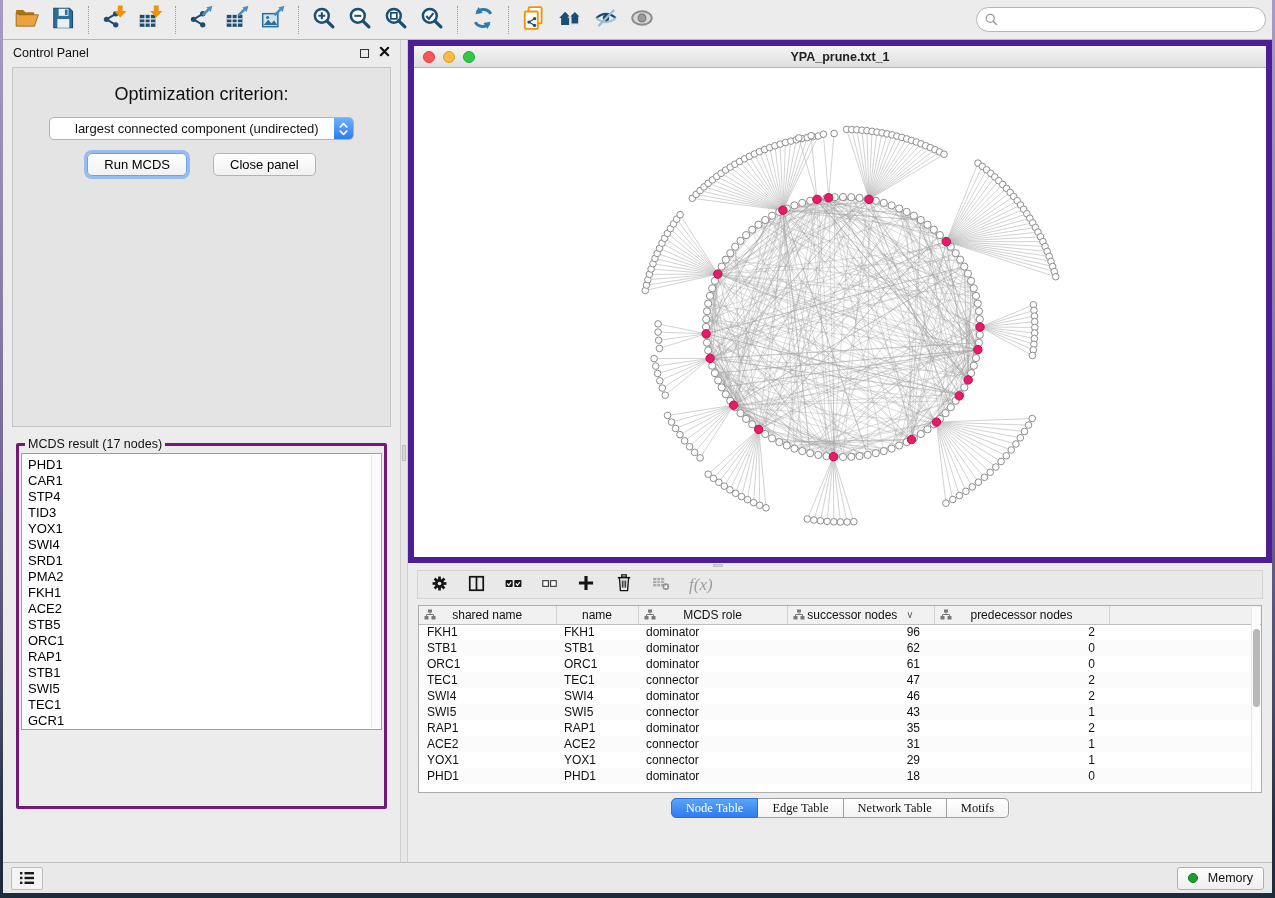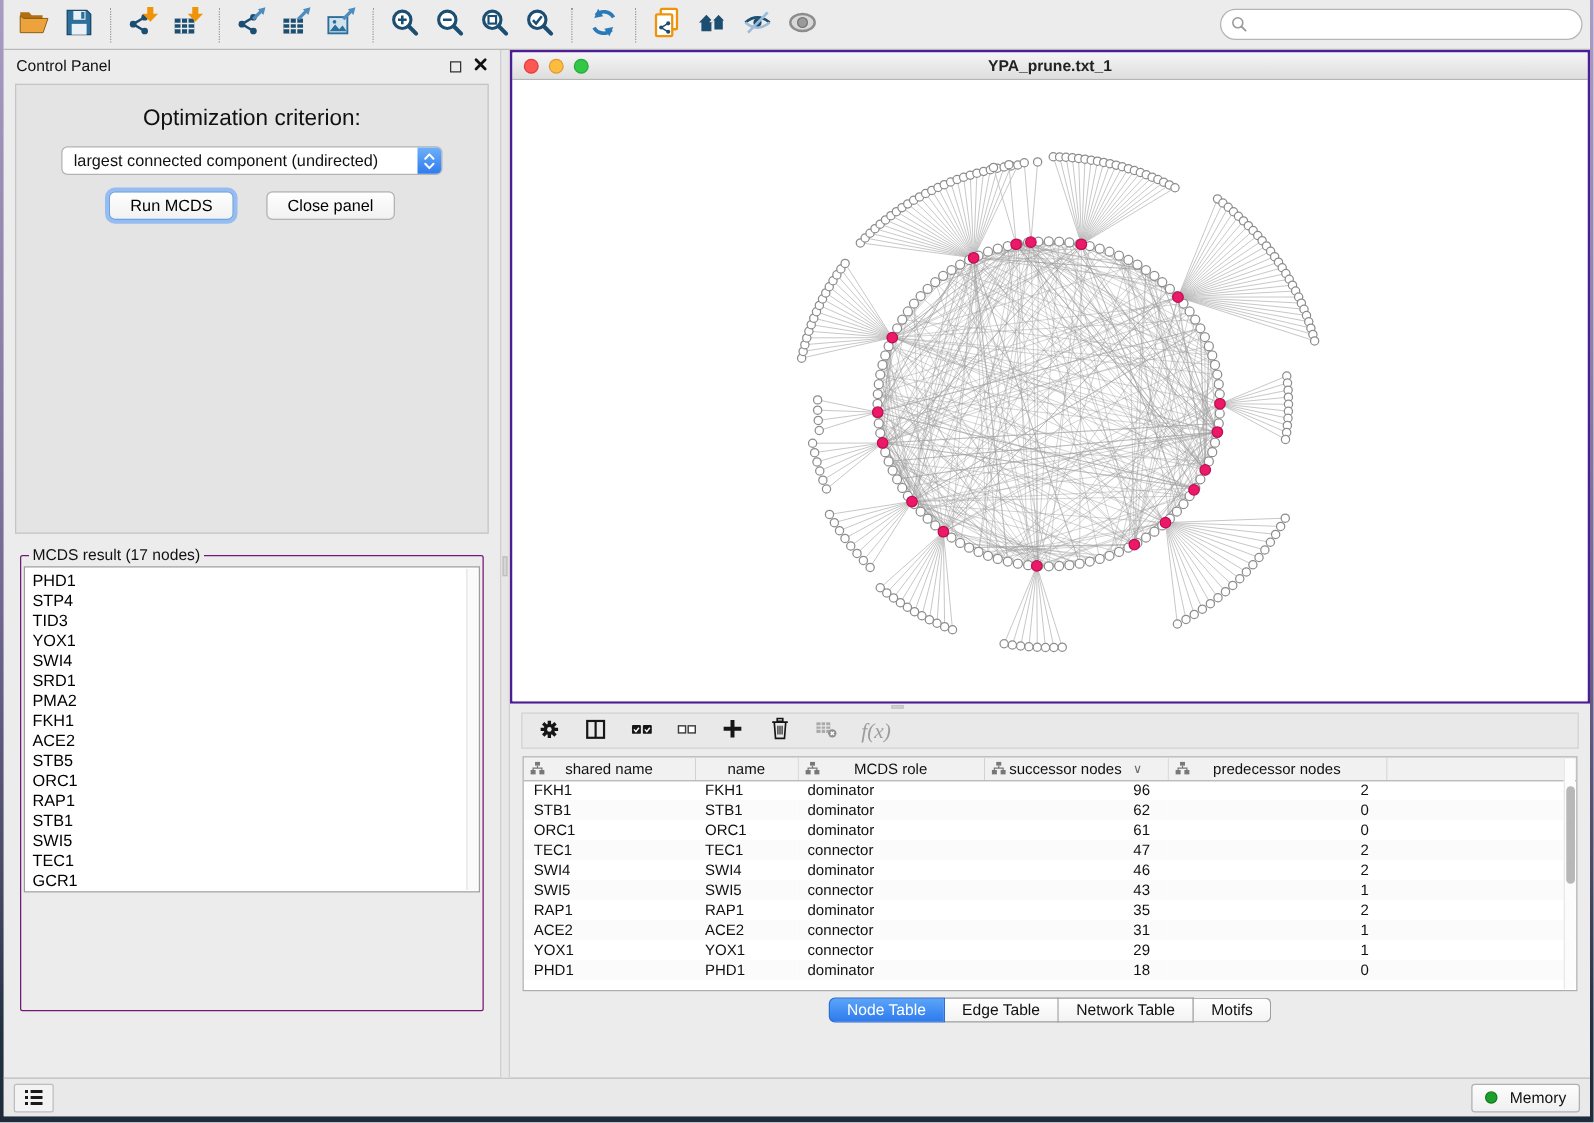--- a/index.html
+++ b/index.html
@@ -28,42 +28,42 @@
   .panel-header .ph-title { flex:1; }
   .ph-icons { display:flex; align-items:center; gap:10px; }
   .ph-float { width:9px; height:9px; border:1.5px solid #333; display:inline-block; }
   .cp-tabs { display:flex; justify-content:center; margin-top:3px; flex:0 0 auto; }
   .cp-tab { height:21px; padding:0 14px; font-size:12.5px; line-height:19px; background:linear-gradient(#ffffff,#f3f3f3); border:1px solid #9f9f9f; border-left:none; color:#111; cursor:default; }
   .cp-tab:first-child { border-left:1px solid #9f9f9f; border-radius:5px 0 0 5px; }
   .cp-tab:last-child { border-radius:0 5px 5px 0; }
   .cp-tab.selected { background:linear-gradient(#5ba4f8,#2e7bee); color:#fff; border-color:#2d6fd0; }
   .cp-content { margin:1px 9px 0 9px; height:360px; background:#e4e4e4; border:1px solid #c4c4c4; flex:0 0 auto; }
   .opt-label { text-align:center; margin-top:16px; font-size:18px; }
-  .criterion-select { position:relative; margin:12px 36px 0 36px; height:23px; background:#fff; border:1px solid #b3b3b3; border-radius:5px; display:flex; align-items:center; cursor:default; }
+  .criterion-select { position:relative; margin:12px 36px 0 36px; height:23px; background:#fff; border:1px solid #b3b3b3; border-radius:5px; display:flex; align-items:center; cursor:default;padding-left:16px; }
   .criterion-select .sel-text { flex:1; font-size:13px; padding:0 6px 0 9px; white-space:nowrap; }
   .criterion-select .stepper { width:19px; height:21px; border-radius:0 4px 4px 0; background:linear-gradient(#6db0fa,#2e7bee); display:flex; flex-direction:column; align-items:center; justify-content:center; }
   .stepper svg { display:block; }
   .cp-buttons { display:flex; justify-content:center; gap:26px; margin-top:13px; }
   .btn { height:23px; padding:0 16px; font-size:13px; font-family:"Liberation Sans",sans-serif; background:linear-gradient(#ffffff,#f1f1f1); border:1px solid #b3b3b3; border-radius:5px; cursor:default; }
   .btn.focus-ring { box-shadow:0 0 0 3px rgba(108,168,248,.65); border-color:#6ba3e8; }
-  .mcds-fieldset { margin:10px 13px 0 13px; border:1px solid #701a75; border-radius:2px; padding:2px; height:372px; flex:0 0 auto; }
+  .mcds-fieldset { margin:10px 13px 0 13px; border:3px solid #701a75; border-radius:2px; padding:2px; height:372px; flex:0 0 auto; }
   .mcds-fieldset legend { font-size:12.5px; padding:0 3px; margin-left:4px; }
   .mcds-list { position:relative; width:100%; height:100%; background:#fff; border:1px solid #9d9d9d; overflow:hidden; padding:3px 0 0 6px; }
   .mcds-item { font-size:13px; line-height:16px; color:#000; }
   .mcds-scroll { position:absolute; top:1px; right:1px; bottom:1px; width:9px; background:#fafafa; border-left:1px solid #e4e4e4; }
 
   
   .v-splitter { width:8px; background:#e7e7e7; border-left:1px solid #cfcfcf; border-right:1px solid #cfcfcf; position:relative; flex:0 0 auto; cursor:col-resize; }
   .v-splitter .grip { position:absolute; top:405px; left:1px; width:4px; height:16px; background:#d6d6d6; border:1px solid #bdbdbd; }
   .h-splitter { height:5px; background:#ececec; position:relative; cursor:row-resize; flex:0 0 auto; }
   .h-splitter .grip { position:absolute; left:305px; top:1px; width:10px; height:3px; background:#d6d6d6; border:1px solid #c2c2c2; }
 
   
   .right-area { flex:1 1 auto; display:flex; flex-direction:column; min-width:0; }
-  .network-window { height:523px; border:2px solid #4c1d95; background:#fff; display:flex; flex-direction:column; flex:0 0 auto; }
+  .network-window { height:523px; border:6px solid #4c1d95; background:#fff; display:flex; flex-direction:column; flex:0 0 auto; }
   .net-titlebar { height:22px; background:linear-gradient(#f5f5f5,#dedede); border-bottom:1px solid #b5b5b5; display:flex; align-items:center; position:relative; flex:0 0 auto; }
   .traffic { display:flex; gap:8px; padding-left:9px; }
   .tl { width:12px; height:12px; border-radius:50%; }
   .net-title { position:absolute; left:0; right:0; text-align:center; font-size:12.5px; font-weight:700; color:#222; }
   .net-canvas { flex:1; background:#fff; overflow:hidden; }
 
   
   .table-panel { flex:1 1 auto; background:#ececec; display:flex; flex-direction:column; min-height:0; }
   .tp-toolbar { margin:2px 9px 0 9px; height:29px; background:#e9e9e9; border:1px solid #d2d2d2; display:flex; align-items:center; gap:18px; padding:0 12px; flex:0 0 auto; }
   .tp-btn { background:none; border:none; display:flex; align-items:center; justify-content:center; height:32px; cursor:default; }
@@ -73,21 +73,21 @@
   table.node-table th { height:18px; background:#f1f1f1; border-right:1px solid #d2d2d2; border-bottom:1px solid #bdbdbd; font-weight:400; font-size:12px; position:relative; }
   table.node-table th .th-inner { display:flex; align-items:center; justify-content:center; gap:5px; }
   table.node-table th .attr-ic { position:absolute; left:5px; top:3px; }
   table.node-table td { height:16px; font-size:12px; padding:0 8px; white-space:nowrap; overflow:hidden; }
   table.node-table td.num { text-align:right; padding-right:14px; }
   table.node-table tr:nth-child(even) td { background:#fbfbfb; }
   .sort-chevron { font-size:10px; color:#666; margin-left:4px; }
   .tbl-vscroll { position:absolute; top:1px; right:1px; bottom:1px; width:9px; background:#fcfcfc; border-left:1px solid #e8e8e8; }
   .tbl-vscroll .thumb { position:absolute; top:22px; left:1px; width:7px; height:78px; background:#b8b8b8; border-radius:4px; }
   .table-tabs { display:flex; justify-content:center; margin-top:5px; flex:0 0 auto; }
-  .table-tabs .cp-tab { height:20px; }
+  .table-tabs .cp-tab { height:20px;font-family:Liberation Serif, serif; }
 
   
   .status-bar { height:31px; background:#e9e9e9; border-top:1px solid #bdbdbd; display:flex; align-items:center; padding:0 8px; flex:0 0 auto; }
   .sb-left-btn { width:32px; height:23px; background:#f3f3f3; border:1px solid #bdbdbd; border-radius:2px; display:flex; align-items:center; justify-content:center; cursor:default; }
   .memory-btn { margin-left:auto; height:23px; background:linear-gradient(#fdfdfd,#efefef); border:1px solid #b0b0b0; border-radius:3px; display:flex; align-items:center; gap:10px; padding:0 10px; font-size:12.5px; cursor:default; }
   .mem-dot { width:10px; height:10px; border-radius:50%; background:#1ca02c; border:1px solid #117a1e; }
 </style>
 </head>
 <body>
 
@@ -272,20 +272,21 @@
           <div class="cp-buttons">
             <button class="btn focus-ring">Run MCDS</button>
             <button class="btn">Close panel</button>
           </div>
         </div>
         <fieldset class="mcds-fieldset">
           <legend>MCDS result (17 nodes)</legend>
           <div class="mcds-list">
             <div>
                 <div class="mcds-item">PHD1</div>
+                <div class="mcds-item">CAR1</div>
                 <div class="mcds-item">STP4</div>
                 <div class="mcds-item">TID3</div>
                 <div class="mcds-item">YOX1</div>
                 <div class="mcds-item">SWI4</div>
                 <div class="mcds-item">SRD1</div>
                 <div class="mcds-item">PMA2</div>
                 <div class="mcds-item">FKH1</div>
                 <div class="mcds-item">ACE2</div>
                 <div class="mcds-item">STB5</div>
                 <div class="mcds-item">ORC1</div>

